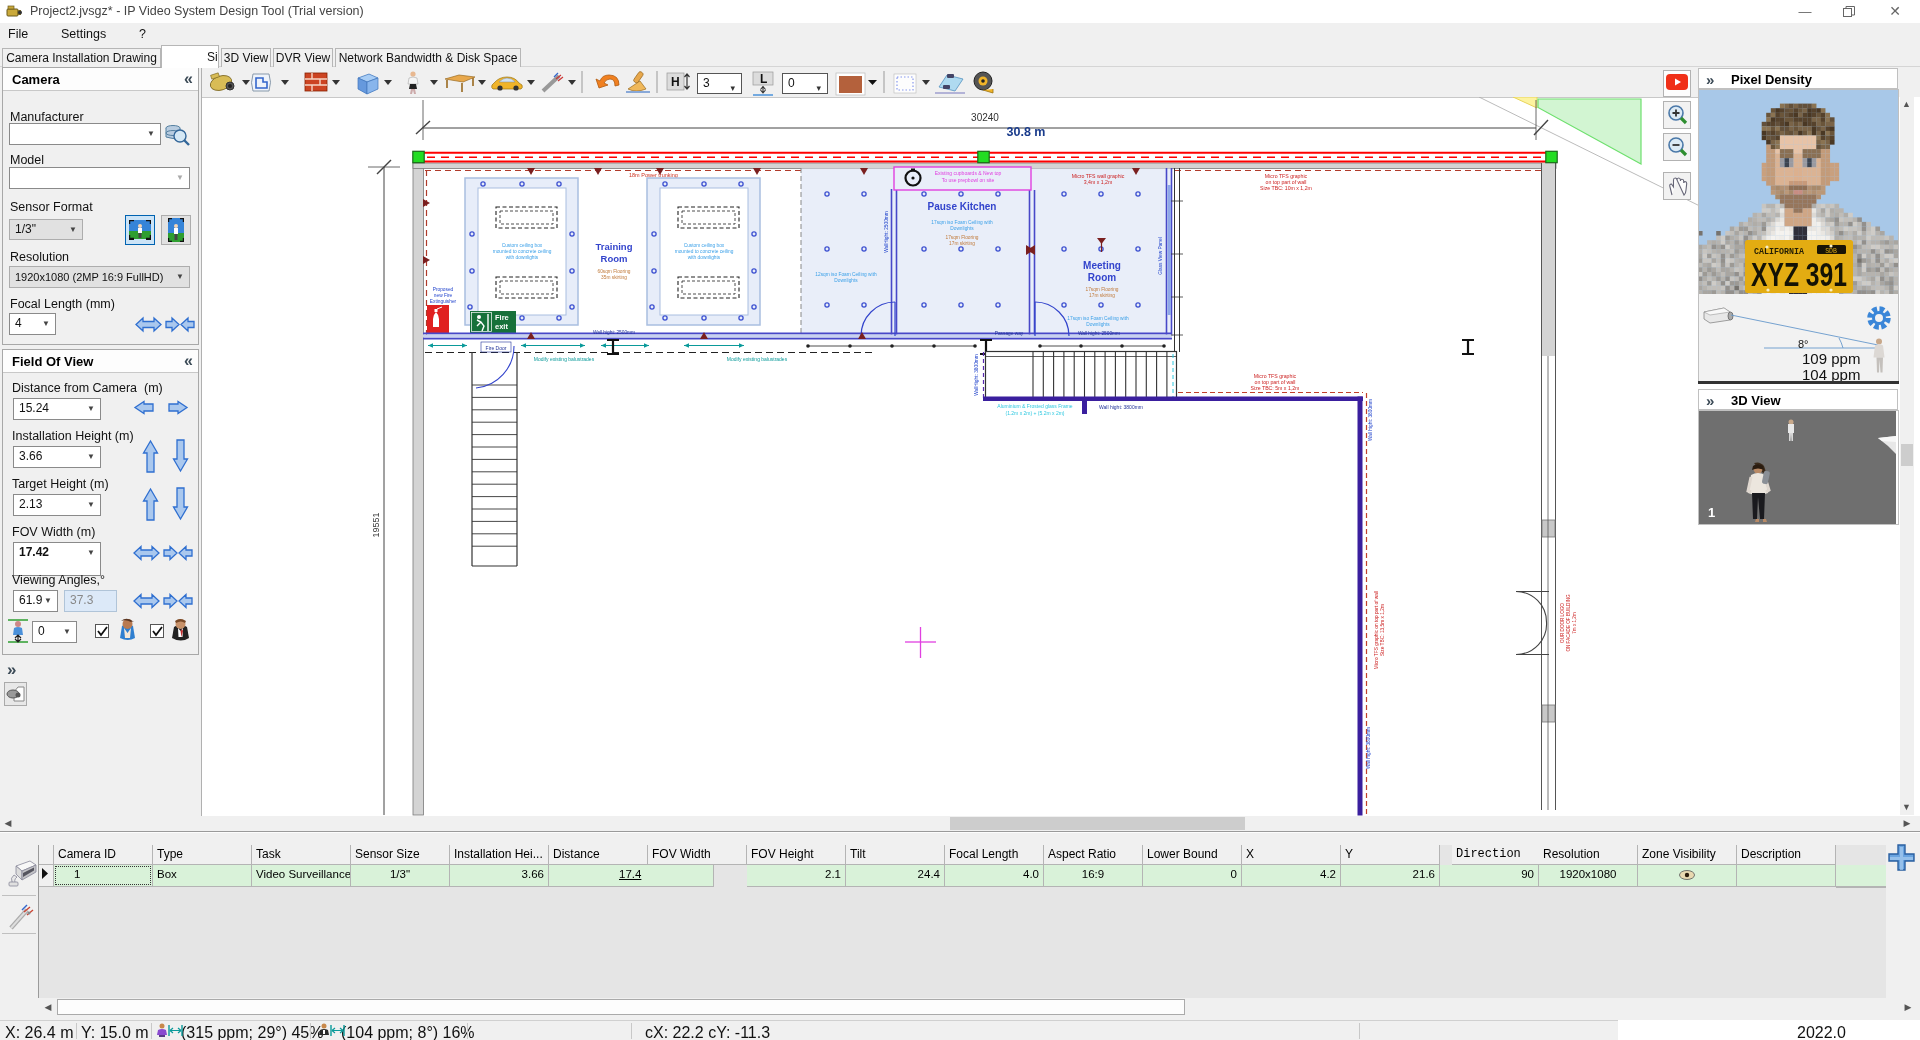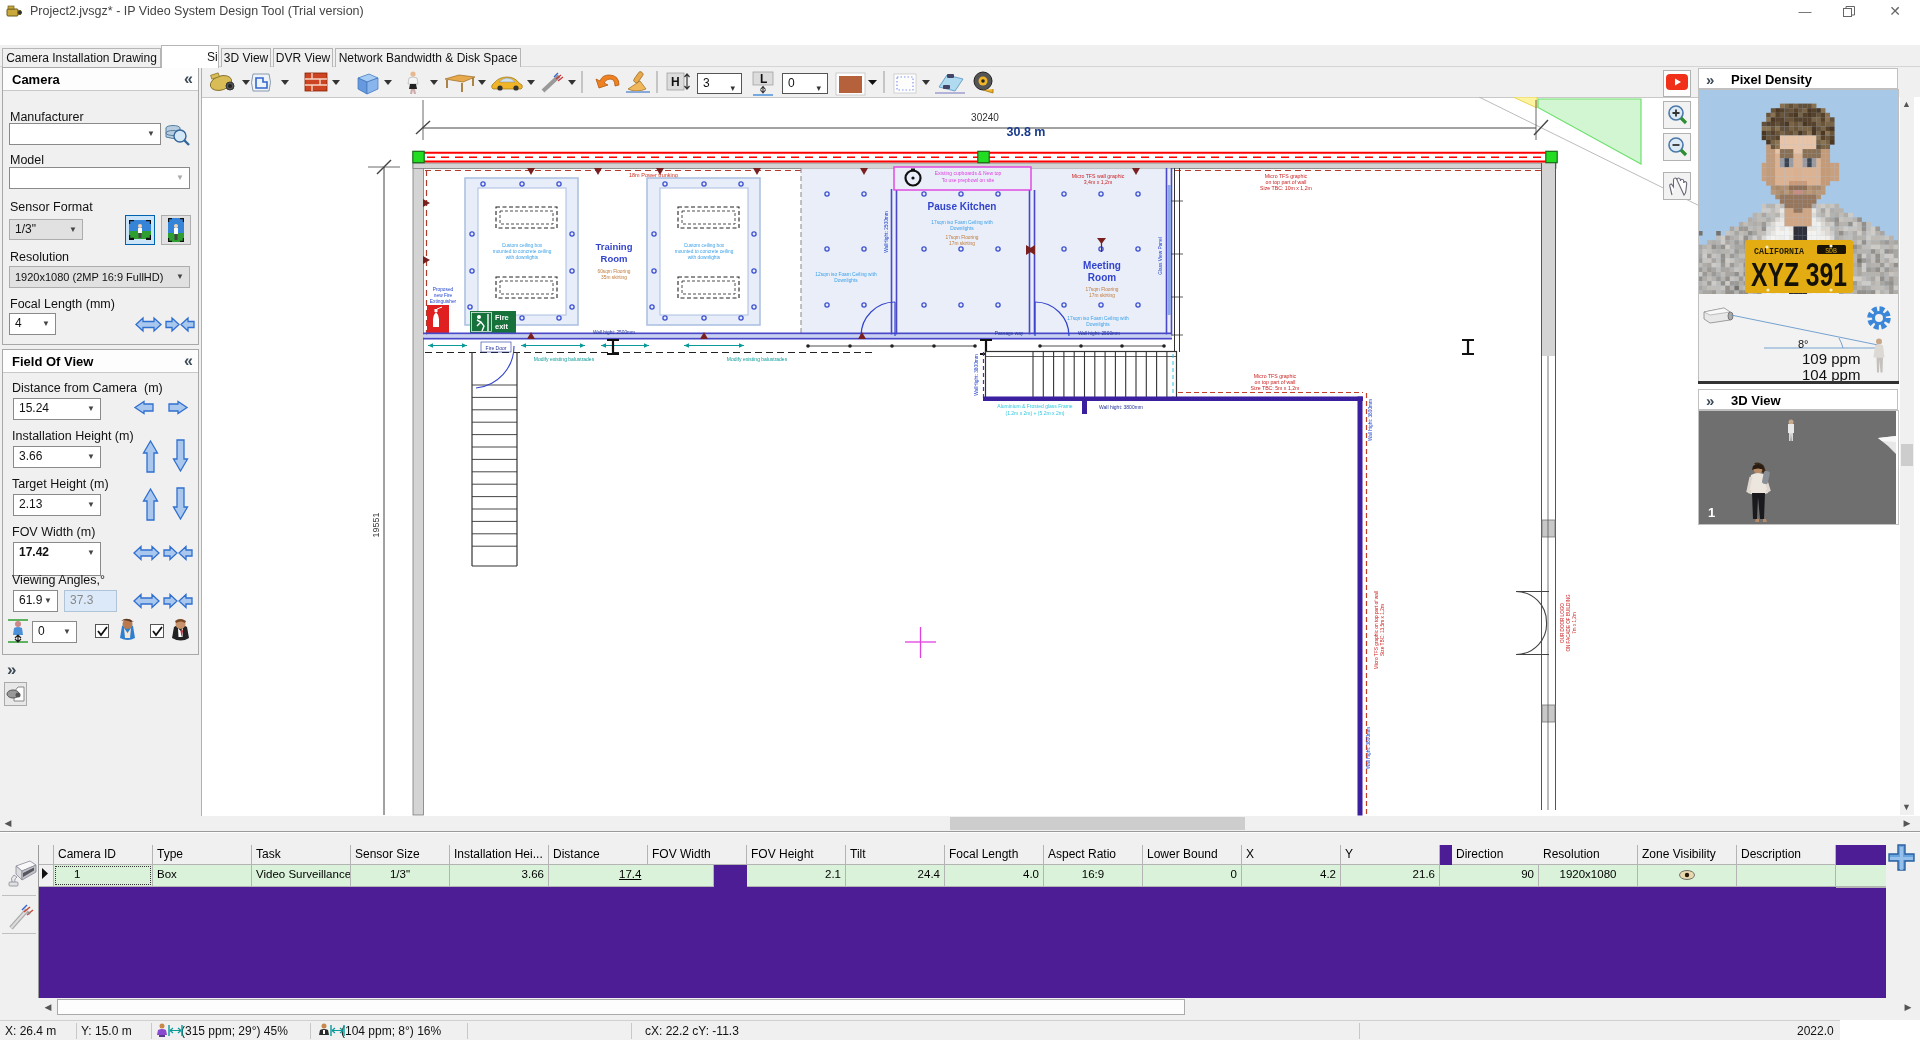--- a/index.html
+++ b/index.html
@@ -30,25 +30,25 @@
 .lbl { position:absolute; font-size:12.5px; color:#111; }
 .combo { position:absolute; background:#fff; border:1px solid #8a8a8a; font-size:12px; color:#111; padding:2px 0 0 5px; }
 .combo.gray { background:#e1e1e1; border-color:#adadad; }
 .combo .chev, .chev2 { position:absolute; right:5px; top:5px; color:#444; font-size:8px; }
 
 .sbar { background:#f0f0f0; }
 .sthumb { position:absolute; background:#cdcdcd; }
 .sarrow { position:absolute; color:#555; font-size:9px; text-align:center; }
 
 #bottompanel { left:0; top:831px; width:1920px; height:189px; background:#f0f0f0; border-top:1px solid #9a9a9a; box-shadow:inset 0 1px 0 #fdfdfd; }
-#tablewrap { position:absolute; left:38px; top:845px; width:1848px; height:153px; background:#4c1d95; border-left:1px solid #9a9a9a; overflow:hidden; }
+#tablewrap { position:absolute; left:38px; top:845px; width:1848px; height:153px; background:#e5e5e5; border-left:1px solid #9a9a9a; overflow:hidden; }
 .hcell { position:absolute; top:0; height:20px; background:#f0f0f0; border-right:1px solid #b4b4b4; border-bottom:1px solid #b4b4b4; font-size:12px; color:#000; padding:2px 0 0 4px; }
 .dcell { position:absolute; top:20px; height:22px; white-space:nowrap; overflow:hidden; background:#d9f2d9; border-right:1px solid #b4b4b4; border-bottom:1px solid #b4b4b4; font-size:11.5px; color:#000; padding:3px 4px 0 4px; }
 
-#statusbar { left:0; top:1020px; width:1840px; height:20px; background:#f0f0f0; border-top:1px solid #d0d0d0; font-size:12px; color:#111; }
+#statusbar { left:0; top:1020px; width:1618px; height:20px; background:#f0f0f0; border-top:1px solid #d0d0d0; font-size:16px; color:#111; }
 #statusbar span { position:absolute; top:3px; }
 .sdiv { position:absolute; top:2px; width:1px; height:16px; background:#c8c8c8; }
 
 .rpanelhead { position:absolute; left:1698px; width:200px; height:21px; background:#fff; border:1px solid #c0c0c0; }
 .rpanelhead b { position:absolute; left:32px; top:3px; font-size:13px; color:#000; }
 .dblarrow { position:absolute; left:7px; top:2px; font-size:15px; font-weight:bold; color:#3b4a56; letter-spacing:-3px; }
 .fbtn { position:absolute; left:1663px; width:28px; height:28px; background:#f2f2f2; border:1px solid #b2b2b2; }
 </style>
 </head>
 <body>
@@ -62,20 +62,25 @@
       <rect x="2" y="2" width="6" height="3" fill="#caa93a" stroke="#6b5a1d" stroke-width="0.7"></rect>
     </svg>
   <div class="abs" id="titletext">Project2.jvsgz* - IP Video System Design Tool (Trial version)</div>
   <div class="abs wbtn" style="left:1782px;">—</div>
   <svg class="abs" style="left:1843px;top:6px" width="12" height="11">
       <rect x="0.5" y="2.5" width="8" height="8" fill="none" stroke="#666"></rect>
       <path d="M3 2.5 V0.5 H11.5 V9 H9" fill="none" stroke="#666"></path>
     </svg>
   <div class="abs wbtn" style="left:1872px;font-size:14px;">✕</div>
 
+  <div class="abs" id="menubar">
+    <span style="left:8px">File</span>
+      <span style="left:61px">Settings</span>
+      <span style="left:139px">?</span>
+  </div>
 
   <div class="abs" id="tabstrip">
     <div class="tab" style="left:2px;width:159px;">Camera Installation Drawing</div>
     <div class="tab active" style="left:161px;width:58px;">Site Plan</div>
     <div class="tab" style="left:221px;width:50px;">3D View</div>
     <div class="tab" style="left:273px;width:60px;">DVR View</div>
     <div class="tab" style="left:335px;width:186px;">Network Bandwidth &amp; Disk Space</div>
   </div>
 
   <div class="abs" id="toolbar"></div>
@@ -1833,21 +1838,21 @@
     <div class="hcell" style="left:906px;width:99px;">Focal Length</div>
     <div class="dcell" style="left:906px;width:99px;text-align:right;">4.0</div>
     <div class="hcell" style="left:1005px;width:99px;">Aspect Ratio</div>
     <div class="dcell" style="left:1005px;width:99px;text-align:center;">16:9</div>
     <div class="hcell" style="left:1104px;width:99px;">Lower Bound</div>
     <div class="dcell" style="left:1104px;width:99px;text-align:right;">0</div>
     <div class="hcell" style="left:1203px;width:99px;">X</div>
     <div class="dcell" style="left:1203px;width:99px;text-align:right;">4.2</div>
     <div class="hcell" style="left:1302px;width:99px;">Y</div>
     <div class="dcell" style="left:1302px;width:99px;text-align:right;">21.6</div>
-    <div class="hcell" style="left:1413px;width:99px;">Direction</div>
+    <div class="hcell" style="left:1413px;width:99px;font-family:Liberation Mono, monospace;">Direction</div>
     <div class="dcell" style="left:1401px;width:99px;text-align:right;">90</div>
     <div class="hcell" style="left:1500px;width:99px;">Resolution</div>
     <div class="dcell" style="left:1500px;width:99px;text-align:center;">1920x1080</div>
     <div class="hcell" style="left:1599px;width:99px;">Zone Visibility</div>
     <div class="dcell" style="left:1599px;width:99px;text-align:center;"><svg width="16" height="10" style="margin-top:2px">
           <ellipse cx="8" cy="5" rx="7.5" ry="4.5" fill="#e8d8b0" stroke="#555" stroke-width="0.8"></ellipse>
           <circle cx="8" cy="5" r="2.2" fill="#2a1a0a"></circle>
         </svg></div>
     <div class="hcell" style="left:1698px;width:99px;">Description</div>
     <div class="dcell" style="left:1698px;width:99px;text-align:left;"></div>

